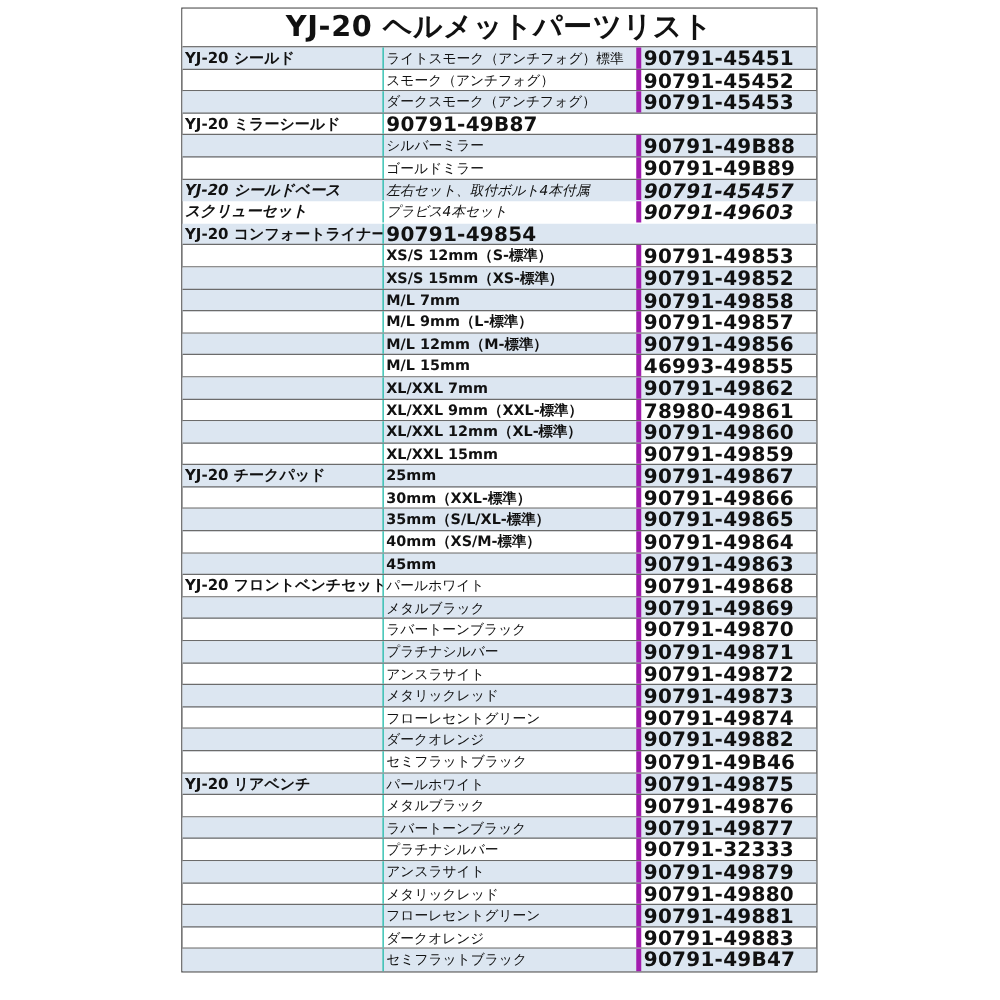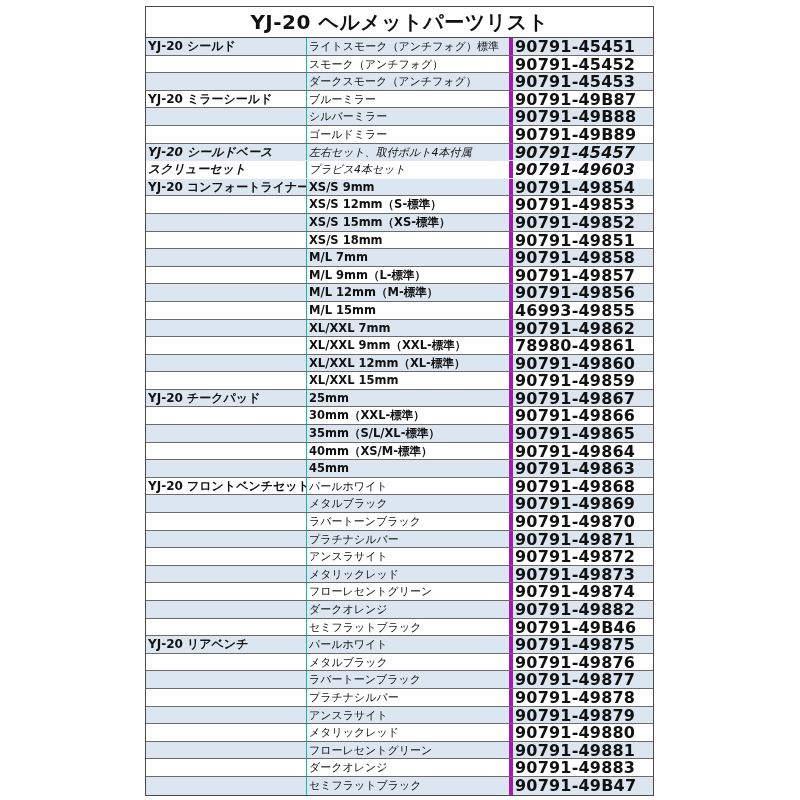--- a/index.html
+++ b/index.html
@@ -1,21 +1,21 @@
 <!DOCTYPE html>
 <html><head>
 <meta charset="utf-8">
 <style>
   html, body { margin: 0; padding: 0; background: #ffffff; }
   body { width: 800px; height: 800px; position: relative; overflow: hidden;
          font-family: "DejaVu Sans", "Liberation Sans", sans-serif; color: #111; }
   .sheet { position: absolute; left: 145px; top: 6px; width: 509px;
            border: 1.5px solid #4a4a4a; box-sizing: border-box; }
   .title { height: 30px; line-height: 30px; text-align: center;
-           font-weight: bold; font-size: 20px; border-bottom: 1.5px solid #4a4a4a;
+           font-weight: bold; font-size: 23px; border-bottom: 1.5px solid #4a4a4a;
            background: #ffffff; letter-spacing: 0.5px; }
   .row { display: flex; height: 17.6px; box-sizing: border-box;
          border-bottom: 1px solid #6b6b6b; font-size: 11.5px; font-weight: bold; }
   .row.noline { border-bottom-color: transparent; font-style: italic; }
   .row.last { border-bottom: none; }
   .row.shade { background: #dce6f1; }
   .cell { box-sizing: border-box; padding-left: 2px; line-height: 17px;
           white-space: nowrap; overflow: hidden; }
   .c1 { width: 161px; border-right: 1px solid #14b8a6; font-size: 12px; }
   .c2 { width: 206px; border-right: 4px solid #a21caf; font-weight: normal; font-size: 11px; }
@@ -38,21 +38,20 @@
         <div class="cell c2">スモーク（アンチフォグ）</div>
         <div class="cell c3">90791-45452</div>
       </div>
       <div class="row shade">
         <div class="cell c1"></div>
         <div class="cell c2">ダークスモーク（アンチフォグ）</div>
         <div class="cell c3">90791-45453</div>
       </div>
       <div class="row">
         <div class="cell c1">YJ-20 ミラーシールド</div>
-        <div class="cell c2">ブルーミラー</div>
         <div class="cell c3">90791-49B87</div>
       </div>
       <div class="row shade">
         <div class="cell c1"></div>
         <div class="cell c2">シルバーミラー</div>
         <div class="cell c3">90791-49B88</div>
       </div>
       <div class="row">
         <div class="cell c1"></div>
         <div class="cell c2">ゴールドミラー</div>
@@ -63,37 +62,31 @@
         <div class="cell c2">左右セット、取付ボルト4本付属</div>
         <div class="cell c3">90791-45457</div>
       </div>
       <div class="row noline">
         <div class="cell c1">スクリューセット</div>
         <div class="cell c2">プラビス4本セット</div>
         <div class="cell c3">90791-49603</div>
       </div>
       <div class="row shade">
         <div class="cell c1">YJ-20 コンフォートライナー</div>
-        <div class="cell c2 latin">XS/S 9mm</div>
         <div class="cell c3">90791-49854</div>
       </div>
       <div class="row">
         <div class="cell c1"></div>
         <div class="cell c2 latin">XS/S 12mm（S-標準）</div>
         <div class="cell c3">90791-49853</div>
       </div>
       <div class="row shade">
         <div class="cell c1"></div>
         <div class="cell c2 latin">XS/S 15mm（XS-標準）</div>
         <div class="cell c3">90791-49852</div>
-      </div>
-      <div class="row">
-        <div class="cell c1"></div>
-        <div class="cell c2 latin">XS/S 18mm</div>
-        <div class="cell c3">90791-49851</div>
       </div>
       <div class="row shade">
         <div class="cell c1"></div>
         <div class="cell c2 latin">M/L 7mm</div>
         <div class="cell c3">90791-49858</div>
       </div>
       <div class="row">
         <div class="cell c1"></div>
         <div class="cell c2 latin">M/L 9mm（L-標準）</div>
         <div class="cell c3">90791-49857</div>
@@ -209,21 +202,21 @@
         <div class="cell c3">90791-49876</div>
       </div>
       <div class="row shade">
         <div class="cell c1"></div>
         <div class="cell c2">ラバートーンブラック</div>
         <div class="cell c3">90791-49877</div>
       </div>
       <div class="row">
         <div class="cell c1"></div>
         <div class="cell c2">プラチナシルバー</div>
-        <div class="cell c3">90791-49878</div>
+        <div class="cell c3">90791-32333</div>
       </div>
       <div class="row shade">
         <div class="cell c1"></div>
         <div class="cell c2">アンスラサイト</div>
         <div class="cell c3">90791-49879</div>
       </div>
       <div class="row">
         <div class="cell c1"></div>
         <div class="cell c2">メタリックレッド</div>
         <div class="cell c3">90791-49880</div>

